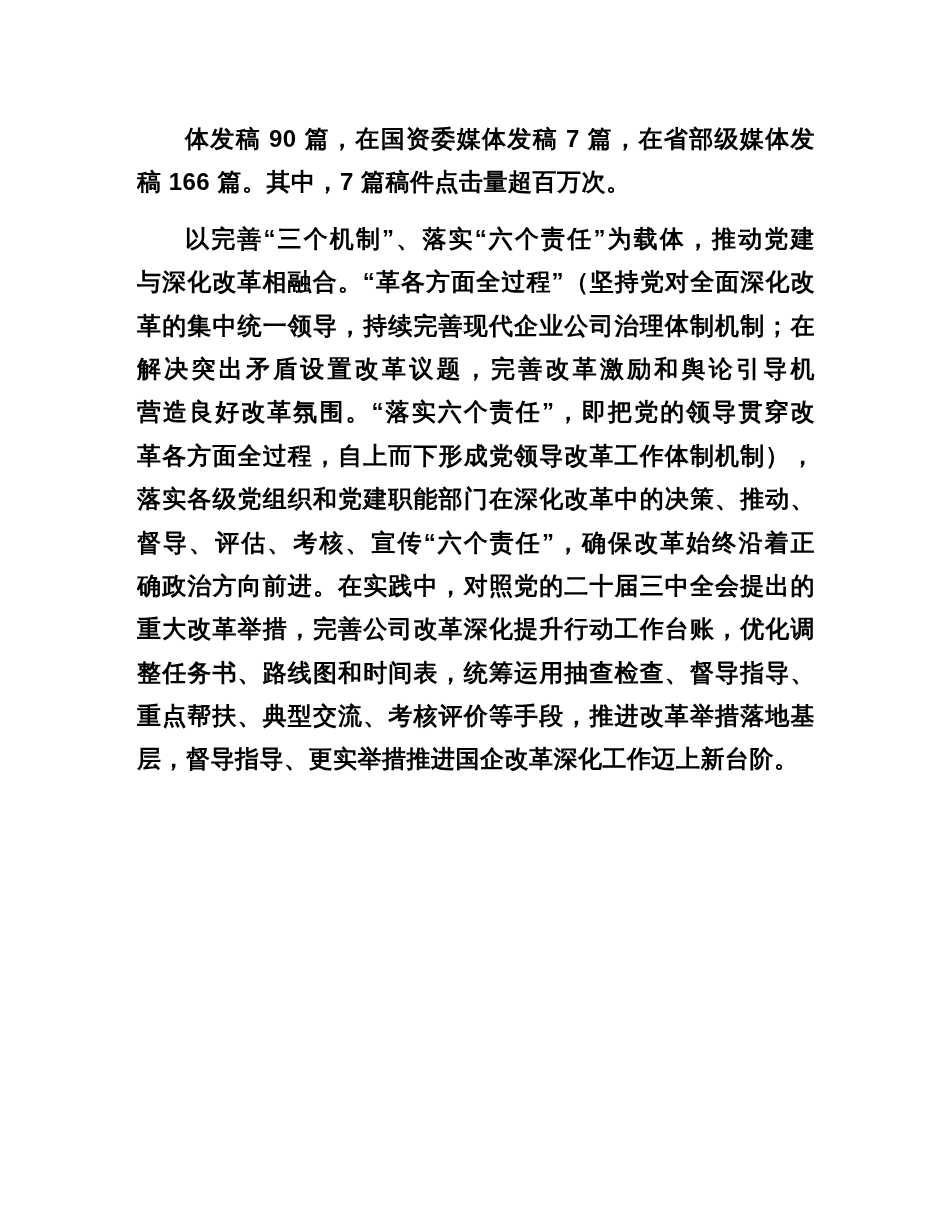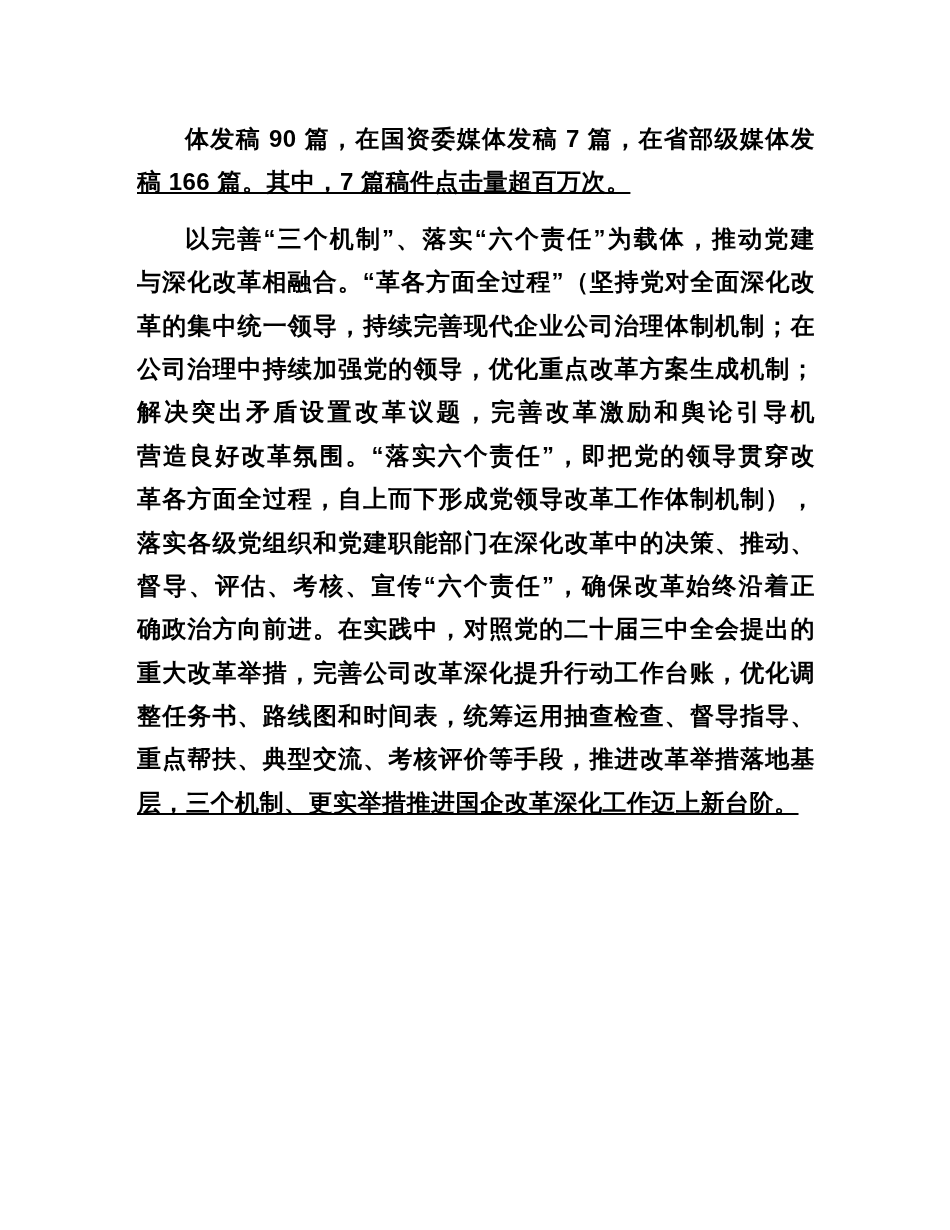--- a/index.html
+++ b/index.html
@@ -42,45 +42,43 @@
     letter-spacing: 0.5px;
     text-align: justify;
     text-align-last: justify;
     text-justify: inter-ideograph;
     overflow: hidden;
   }
   .line.nojust {
     text-align: right;
     text-align-last: left;
     white-space: nowrap;
-    text-decoration: underline;
   }
   .line.indent {
     text-indent: 48px;
   }
 </style>
 </head>
 <body style="background: rgb(255, 255, 255);">
 
 <div class="doc-page">
   <div class="doc-content" style="color: rgb(0, 0, 0);">
       <div class="para">
         <div class="line indent">体发稿 90 篇，在国资委媒体发稿 7 篇，在省部级媒体发</div>
         <div class="line nojust">稿 166 篇。其中，7 篇稿件点击量超百万次。</div>
       </div>
       <div class="para">
         <div class="line indent">以完善“三个机制”、落实“六个责任”为载体，推动党建</div>
         <div class="line">与深化改革相融合。“革各方面全过程”（坚持党对全面深化改</div>
         <div class="line">革的集中统一领导，持续完善现代企业公司治理体制机制；在</div>
-        <div class="line">公司治理中持续加强党的领导，优化重点改革方案生成机制；</div>
         <div class="line">解决突出矛盾设置改革议题，完善改革激励和舆论引导机制），</div>
         <div class="line">营造良好改革氛围。“落实六个责任”，即把党的领导贯穿改</div>
         <div class="line">革各方面全过程，自上而下形成党领导改革工作体制机制），</div>
         <div class="line">落实各级党组织和党建职能部门在深化改革中的决策、推动、</div>
         <div class="line">督导、评估、考核、宣传“六个责任”，确保改革始终沿着正</div>
         <div class="line">确政治方向前进。在实践中，对照党的二十届三中全会提出的</div>
         <div class="line">重大改革举措，完善公司改革深化提升行动工作台账，优化调</div>
         <div class="line">整任务书、路线图和时间表，统筹运用抽查检查、督导指导、</div>
         <div class="line">重点帮扶、典型交流、考核评价等手段，推进改革举措落地基</div>
-        <div class="line nojust">层，三个机制、更实举措推进国企改革深化工作迈上新台阶。</div>
+        <div class="line nojust">层，督导指导、更实举措推进国企改革深化工作迈上新台阶。</div>
       </div>
     </div>
 </div>
 
 </body></html>

